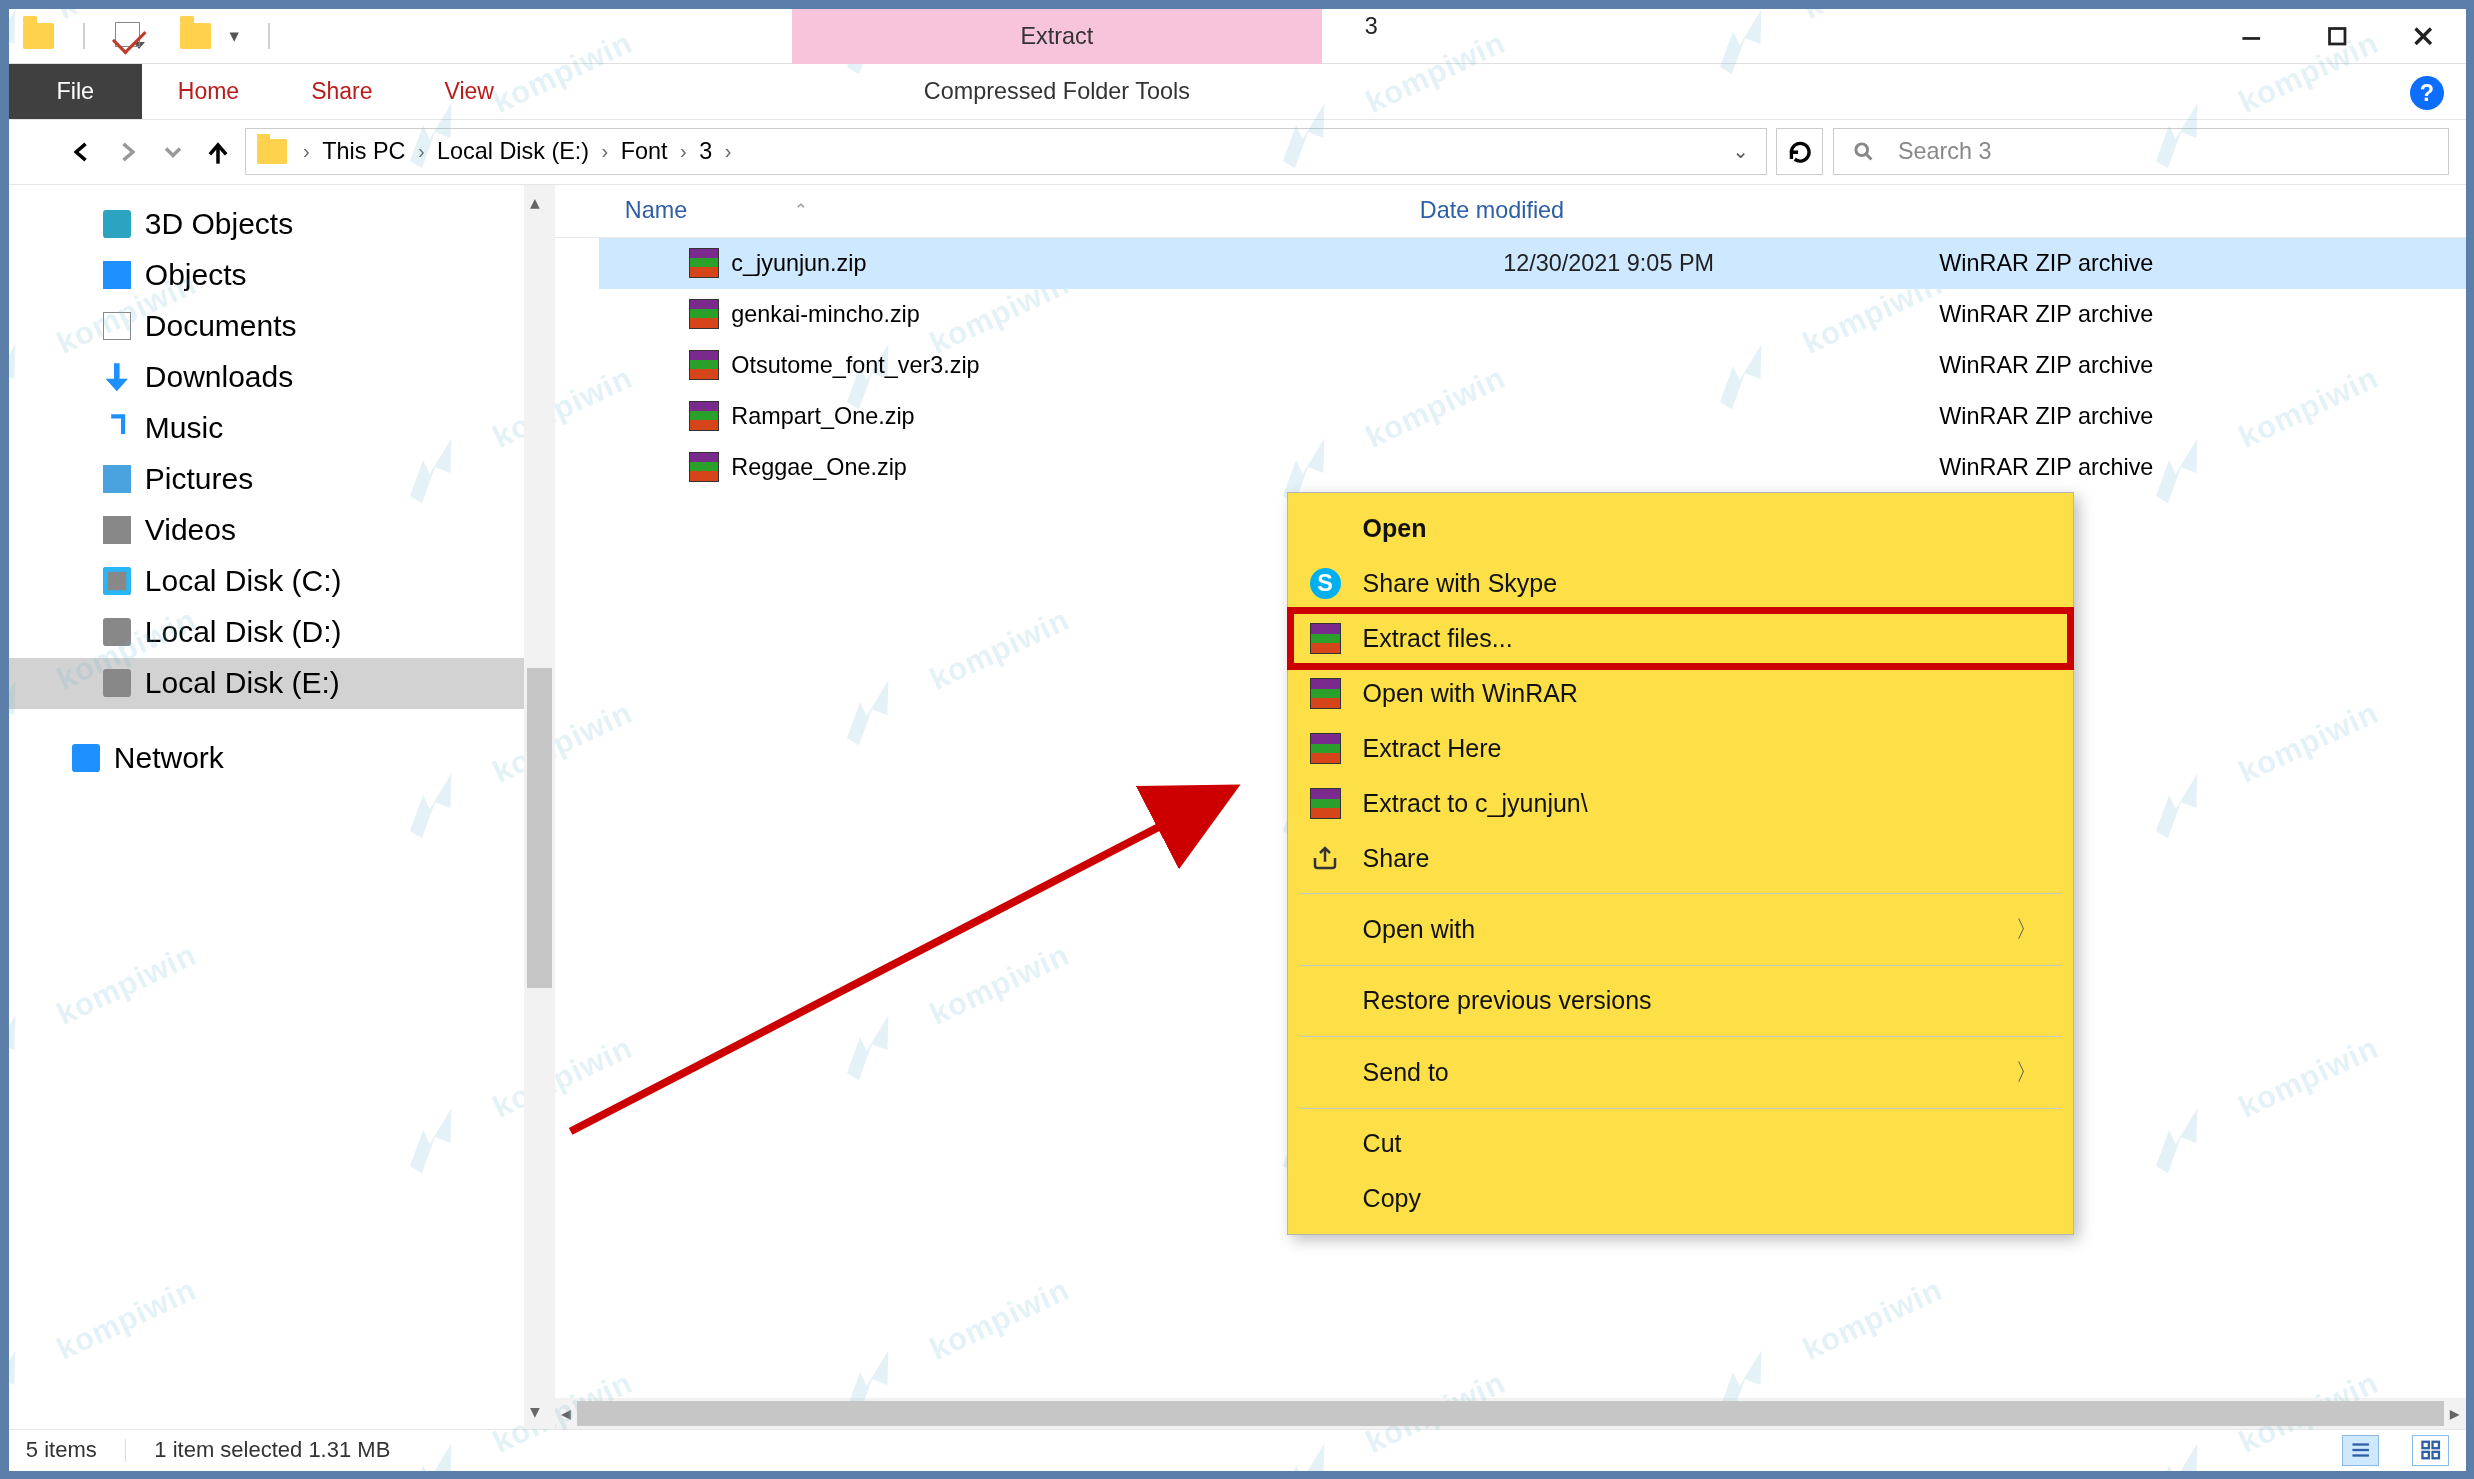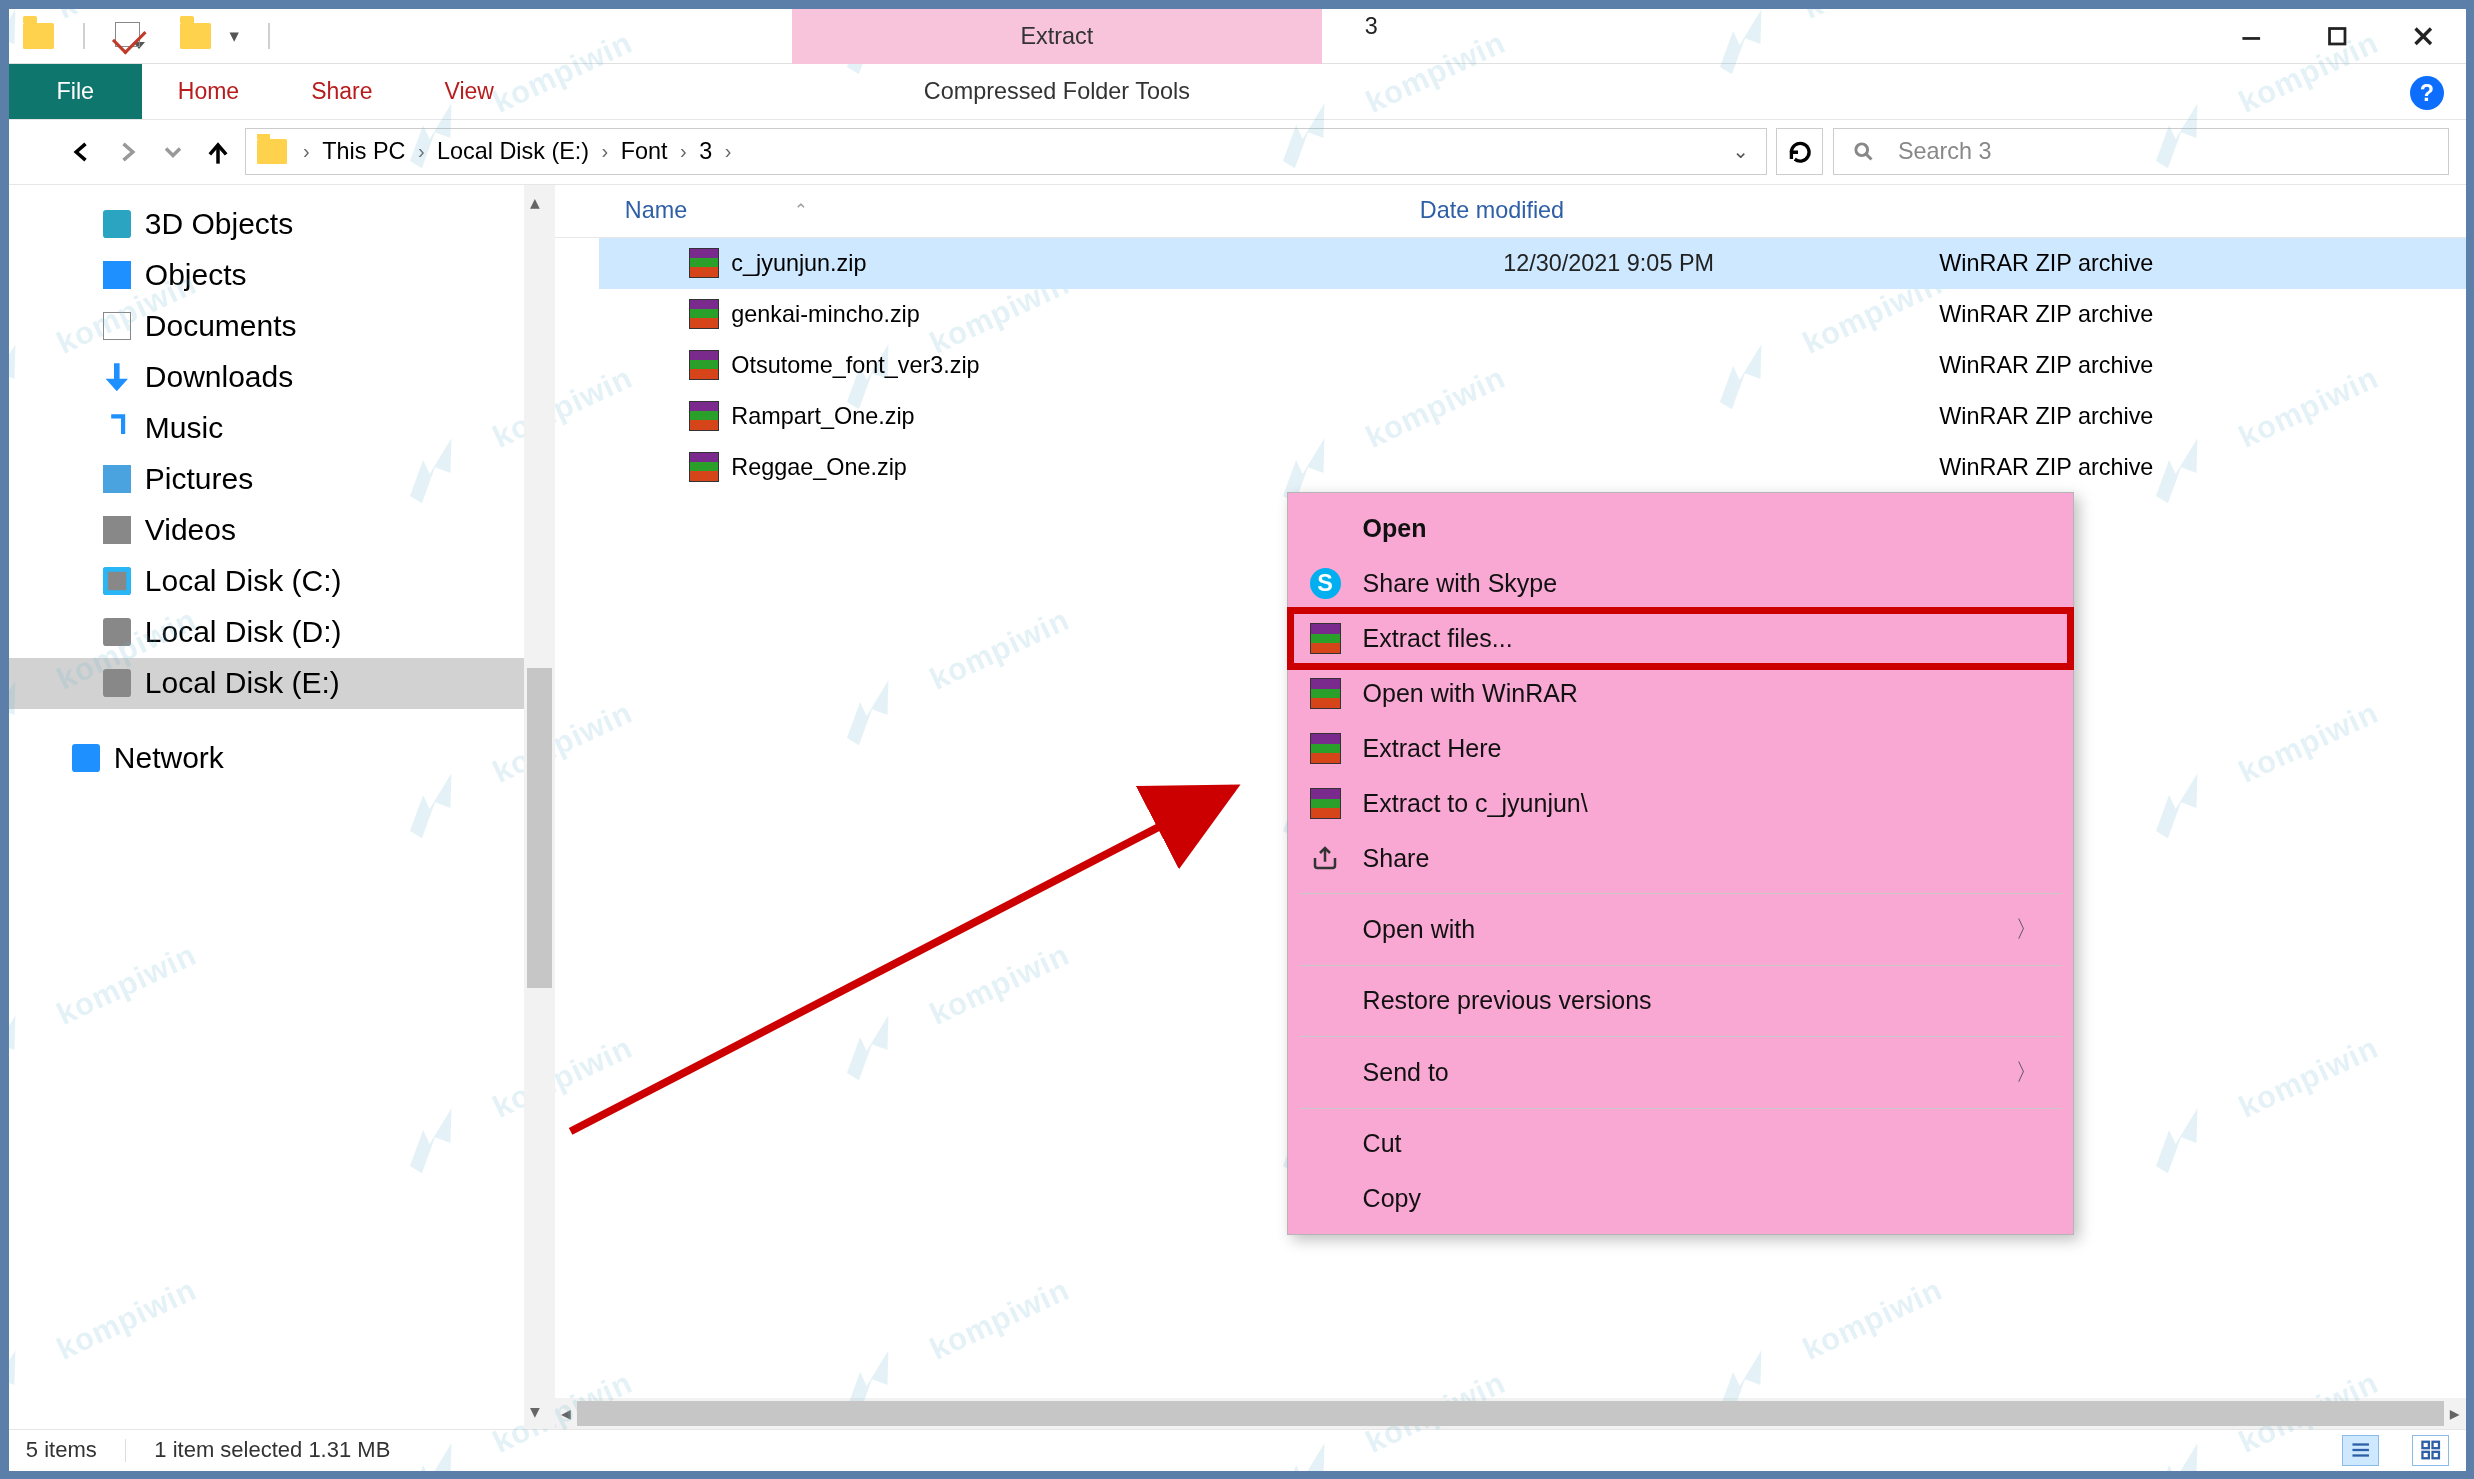--- a/index.html
+++ b/index.html
@@ -77,21 +77,21 @@
   .ribbon {
     height: 55px;
     display: flex; align-items: flex-end;
     position: relative;
   }
   .ribbon .tab {
     padding: 0 36px; height: 55px; display:flex; align-items:center;
     font-size: 23px; color: #b91c1c;
   }
   .ribbon .tab.file {
-    background: #0f766e; color: #fff; font-size: 23.4px; width: 133px; justify-content:center;
+    background: #404040; color: #fff; font-size: 23.4px; width: 133px; justify-content:center;
   }
   .ribbon .context-block {
     position: absolute; left: 783px; top: -55px;
     width: 530px;
   }
   .ribbon .context-header {
     height: 55px; background: #f7c4dc;
     display: flex; align-items:center; justify-content:center;
     font-size: 23.4px; color: #333;
   }
@@ -205,21 +205,21 @@
     display:flex;align-items:center;justify-content:center;
   }
   .status .viewbtn.active{ background:#cde8ff;}
   .status .viewbtn svg{ width:23.4px;height:22px; stroke:#2d5ea6; stroke-width:2.5; fill:none;}
 
   
   .ctxmenu {
     position: absolute;
     left: 1278px; top: 483px;
     width: 787px;
-    background:#f9a8d4;
+    background:#fde047;
     border: 0.8px solid #b5b5b5;
     box-shadow: 4.7px 4.7px 14px rgba(0,0,0,0.25);
     z-index: 50;
     padding: 7.8px 3.1px;
   }
   .ctxmenu .mi {
     height: 55px; display:flex; align-items:center;
     padding: 0 31px 0 18.7px; gap: 22px;
     font-size: 25px; color:#111;
   }

